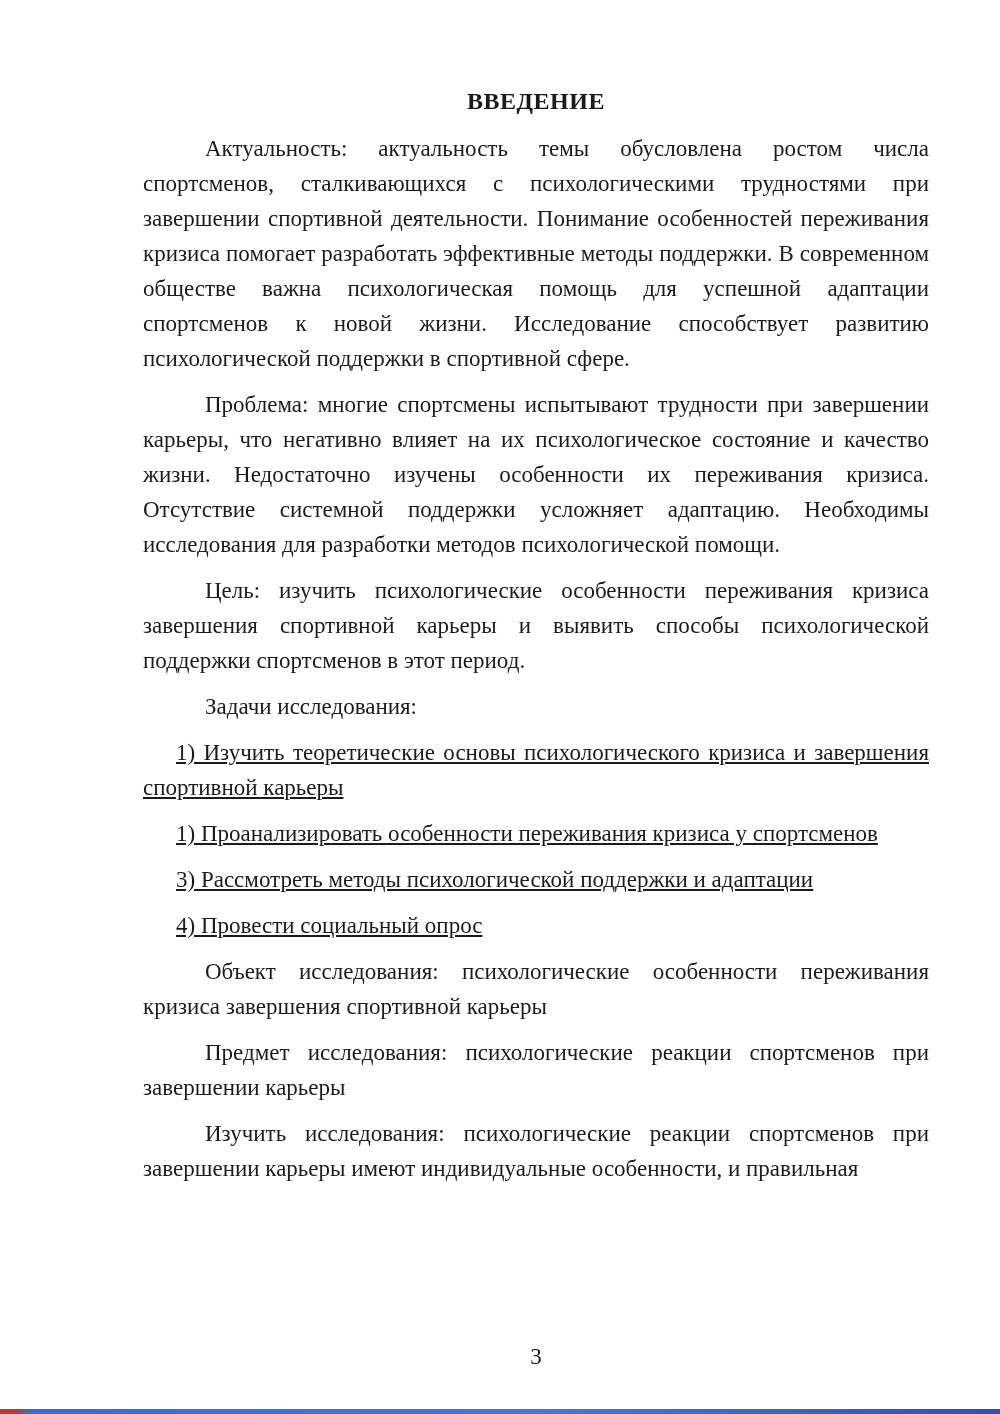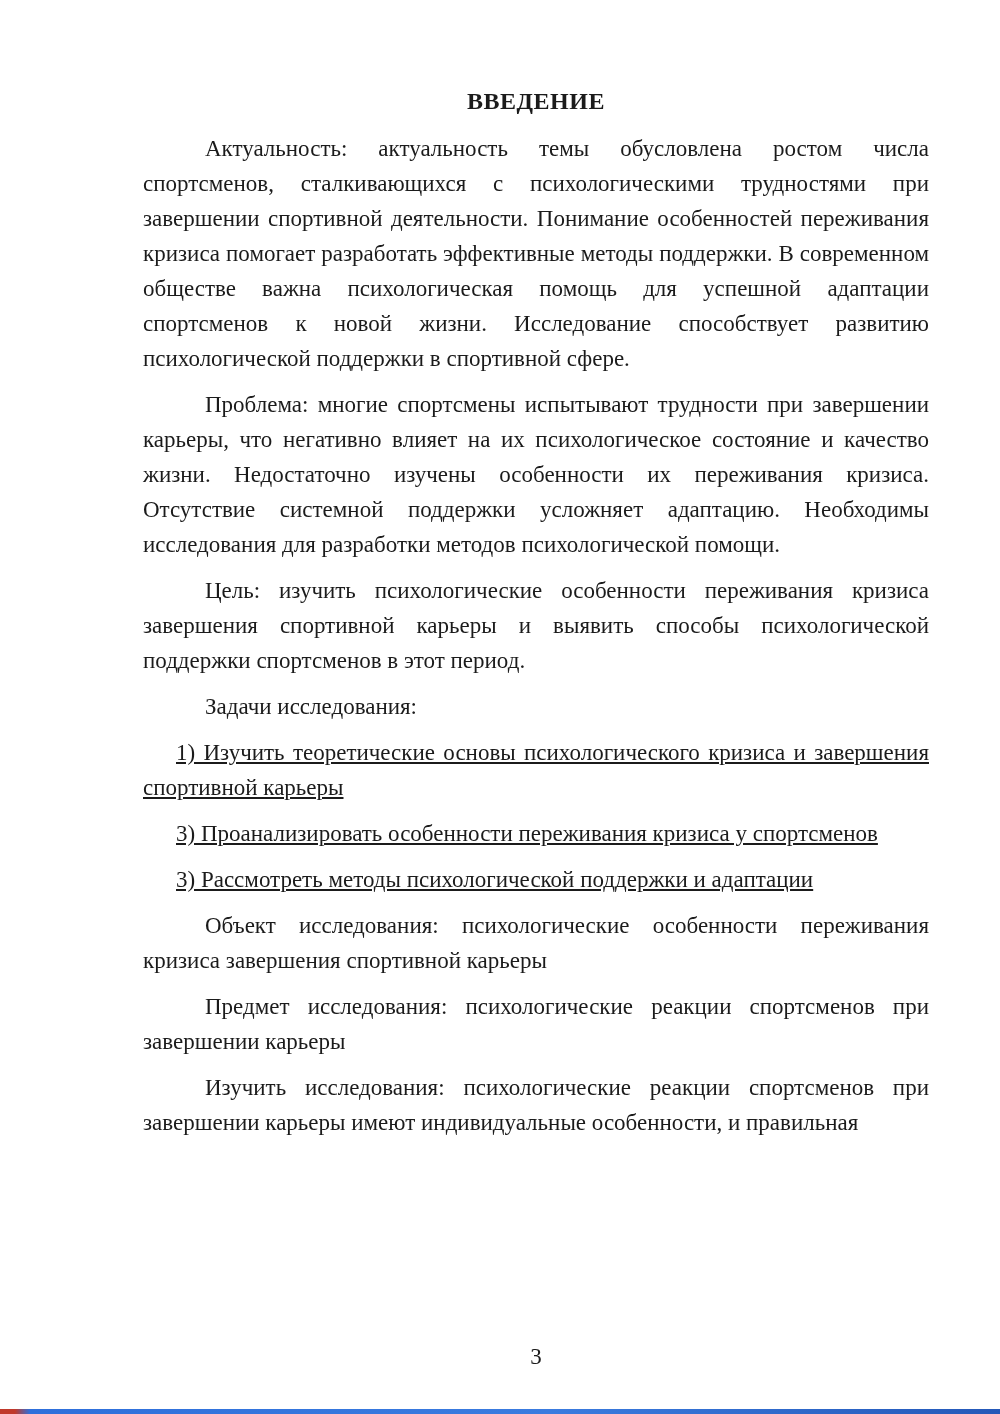--- a/index.html
+++ b/index.html
@@ -71,24 +71,25 @@
   <p class="para">Актуальность: актуальность темы обусловлена ростом числа спортсменов, сталкивающихся с психологическими трудностями при завершении спортивной деятельности. Понимание особенностей переживания кризиса помогает разработать эффективные методы поддержки. В современном обществе важна психологическая помощь для успешной адаптации спортсменов к новой жизни. Исследование способствует развитию психологической поддержки в спортивной сфере.</p>
 
   <p class="para">Проблема: многие спортсмены испытывают трудности при завершении карьеры, что негативно влияет на их психологическое состояние и качество жизни. Недостаточно изучены особенности их переживания кризиса. Отсутствие системной поддержки усложняет адаптацию. Необходимы исследования для разработки методов психологической помощи.</p>
 
   <p class="para">Цель: изучить психологические особенности переживания кризиса завершения спортивной карьеры и выявить способы психологической поддержки спортсменов в этот период.</p>
 
   <p class="para">Задачи исследования:</p>
 
   <p class="task">1) Изучить теоретические основы психологического кризиса и завершения спортивной карьеры</p>
 
-  <p class="task">3) Проанализировать особенности переживания кризиса у спортсменов</p>
+  <p class="task">1) Проанализировать особенности переживания кризиса у спортсменов</p>
 
   <p class="task">3) Рассмотреть методы психологической поддержки и адаптации</p>
 
+  <p class="task">4) Провести социальный опрос</p>
 
 
   <p class="para">Объект исследования: психологические особенности переживания кризиса завершения спортивной карьеры</p>
 
   <p class="para">Предмет исследования: психологические реакции спортсменов при завершении карьеры</p>
 
   <p class="para">Изучить исследования: психологические реакции спортсменов при завершении карьеры имеют индивидуальные особенности, и правильная</p>
 
   <div class="page-number">3</div>
 

